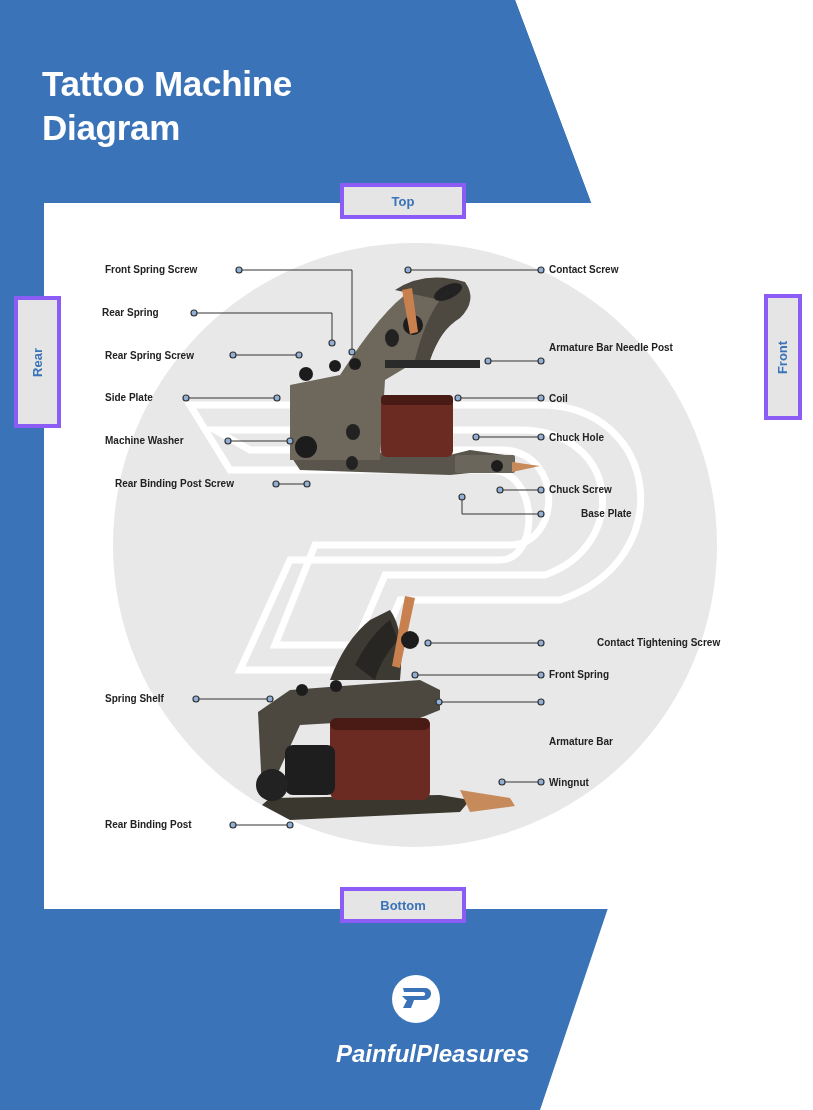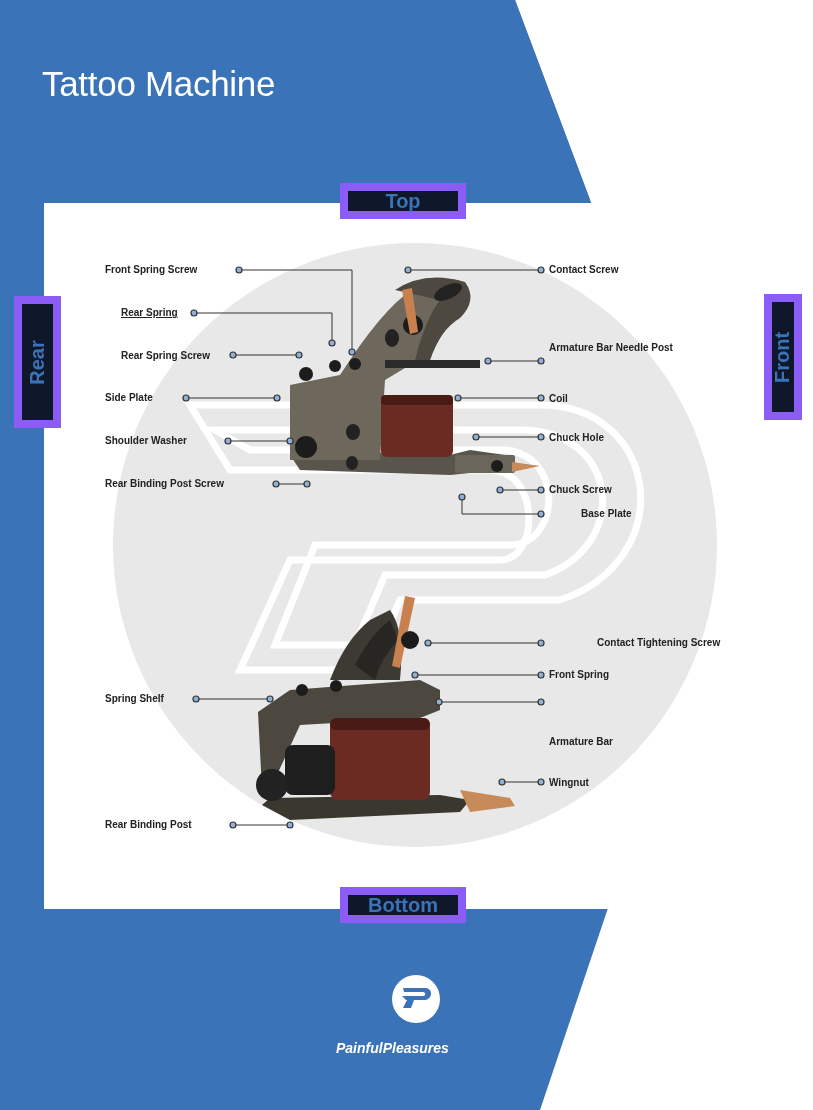--- a/index.html
+++ b/index.html
@@ -3,68 +3,69 @@
 <meta charset="utf-8">
 <style>
   * { box-sizing: border-box; margin: 0; padding: 0; }
   html, body { width: 813px; height: 1110px; overflow: hidden; background: #ffffff; }
   body { position: relative; font-family: "Liberation Sans", "DejaVu Sans", sans-serif; }
 
   .bg-shape { position: absolute; left: 0; top: 0; width: 813px; height: 1110px; }
 
   .title {
     position: absolute; left: 42px; top: 62px;
-    color: #ffffff; font-weight: 400; font-size: 35px; line-height: 44px;
+    color: #ffffff; font-weight: 700; font-size: 35px; line-height: 44px;
     letter-spacing: -0.3px;
   }
 
   .panel {
     position: absolute; left: 44px; top: 203px; width: 744px; height: 706px;
     background: #ffffff;
   }
 
   .watermark { position: absolute; left: 0; top: 0; width: 813px; height: 1110px; pointer-events: none; }
 
   .side-label {
-    position: absolute; background: #0f172a; border: 8px solid #8b5cf6;
-    color: #3a73b7; font-weight: 700; font-size: 20px;
+    position: absolute; background: #e5e5e5; border: 4px solid #8b5cf6;
+    color: #3a73b7; font-weight: 700; font-size: 13px;
     display: flex; align-items: center; justify-content: center;
   }
   .side-label.vert span { transform: rotate(-90deg); white-space: nowrap; display: inline-block; }
 
   .callout {
     position: absolute; font-weight: 700; font-size: 10px; color: #222;
     white-space: nowrap; line-height: 16px;
   }
 
   .lines { position: absolute; left: 0; top: 0; width: 813px; height: 1110px; pointer-events: none; }
 
   .machine { position: absolute; left: 0; top: 0; width: 813px; height: 1110px; pointer-events: none; }
 
   .logo-circle {
     position: absolute; left: 392px; top: 975px; width: 48px; height: 48px;
     border-radius: 50%; background: #ffffff;
     display: flex; align-items: center; justify-content: center;
   }
   .brand {
     position: absolute; left: 336px; top: 1040px;
-    color: #ffffff; font-weight: 700; font-style: italic; font-size: 14px;
+    color: #ffffff; font-weight: 700; font-style: italic; font-size: 24px;
   }
 </style>
 </head>
 <body>
 
 <svg class="bg-shape" viewBox="0 0 813 1110">
   <polygon points="0,0 515,0 590,200 813,200 813,1110 0,1110" fill="#ffffff"></polygon>
   <polygon points="0,0 515,0 590,200 0,200" fill="#3a73b7"></polygon>
   <polygon points="0,0 515,0 592,205 44,205 44,908 608,908 540,1110 0,1110" fill="#3a73b7"></polygon>
 </svg>
 
 <h1 class="title">
   <span>Tattoo Machine</span><br>
+  <span>Diagram</span>
 </h1>
 
 <div class="panel"></div>
 
 <svg class="watermark" viewBox="0 0 813 1110">
   <circle cx="415" cy="545" r="302" fill="#e8e8e8"></circle>
   <g fill="none" stroke="#ffffff" stroke-width="7">
     <path d="M190,405 L540,405 C660,405 680,560 560,600 L400,600 L370,670 L240,670 L290,560 L500,560 C540,560 540,470 490,470 L230,470 Z"></path>
     <path d="M215,430 L520,430 C620,430 630,545 545,575 L385,575 L355,645 L275,645 L315,545 L510,545 C560,545 565,455 505,450 L250,450 Z"></path>
   </g>
@@ -200,25 +201,25 @@
     <circle cx="502" cy="782" r="3"></circle>
     <circle cx="541" cy="782" r="3"></circle>
     <circle cx="196" cy="699" r="3"></circle>
     <circle cx="270" cy="699" r="3"></circle>
     <circle cx="233" cy="825" r="3"></circle>
     <circle cx="290" cy="825" r="3"></circle>
   </g>
 </svg>
 
 <div class="callout" style="left:105px; top:262px;">Front Spring Screw</div>
-<div class="callout" style="left:121px; top:305px;text-decoration:underline;">Rear Spring</div>
-<div class="callout" style="left:105px; top:348px;margin-left:16px;">Rear Spring Screw</div>
+<div class="callout" style="left:102px; top:305px;">Rear Spring</div>
+<div class="callout" style="left:105px; top:348px;">Rear Spring Screw</div>
 <div class="callout" style="left:105px; top:390px;">Side Plate</div>
-<div class="callout" style="left:105px; top:433px;">Shoulder Washer</div>
-<div class="callout" style="left:105px; top:476px;">Rear Binding Post Screw</div>
+<div class="callout" style="left:105px; top:433px;">Machine Washer</div>
+<div class="callout" style="left:115px; top:476px;">Rear Binding Post Screw</div>
 
 <div class="callout" style="left:549px; top:262px;">Contact Screw</div>
 <div class="callout" style="left:549px; top:340px;">Armature Bar Needle Post</div>
 <div class="callout" style="left:549px; top:391px;">Coil</div>
 <div class="callout" style="left:549px; top:430px;">Chuck Hole</div>
 <div class="callout" style="left:549px; top:482px;">Chuck Screw</div>
 <div class="callout" style="left:549px; top:506px;margin-left:32px;">Base Plate</div>
 
 <div class="callout" style="left:105px; top:691px;">Spring Shelf</div>
 <div class="callout" style="left:105px; top:817px;">Rear Binding Post</div>

